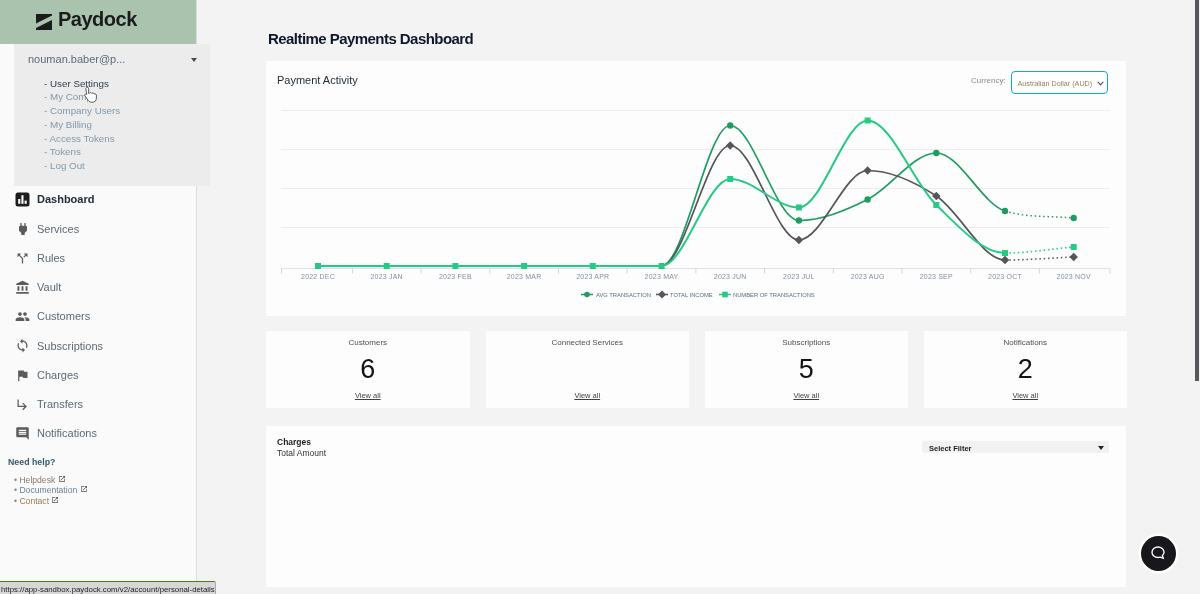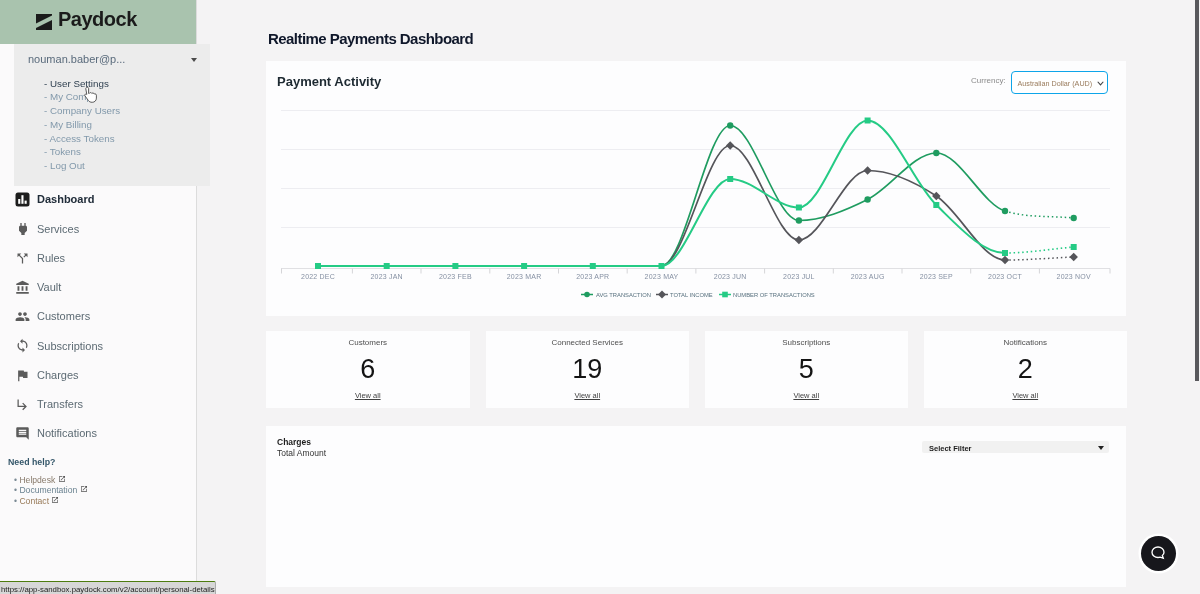--- a/index.html
+++ b/index.html
@@ -90,21 +90,21 @@
           <path d="M19 19H5V5h7V3H5c-1.11 0-2 .9-2 2v14c0 1.1.89 2 2 2h14c1.1 0 2-.9 2-2v-7h-2v7zM14 3v2h3.59l-9.83 9.83 1.41 1.41L19 6.41V10h2V3h-7z"></path>
         </svg></div>
   <div>• <span style="color:#987a58">Contact</span> <svg width="8" height="8" viewBox="0 0 24 24" fill="#555">
           <path d="M19 19H5V5h7V3H5c-1.11 0-2 .9-2 2v14c0 1.1.89 2 2 2h14c1.1 0 2-.9 2-2v-7h-2v7zM14 3v2h3.59l-9.83 9.83 1.41 1.41L19 6.41V10h2V3h-7z"></path>
         </svg></div>
 </div>
 
 <div class="abs" style="left:268px;top:30px;font-size:15px;font-weight:700;letter-spacing:-0.55px;color:#0f172a">Realtime Payments Dashboard</div>
 
 <div class="abs" style="left:266px;top:61px;width:860px;height:255px;background:#fdfdfe">
-  <div class="abs" style="left:11px;top:13px;font-size:13px;font-weight:700;color:#1e2a32">Payment Activity</div>
+  <div class="abs" style="left:11px;top:13px;font-size:11px;font-weight:400;color:#1e2a32">Payment Activity</div>
   <div class="abs" style="left:705px;top:15px;font-size:8px;color:#8b8b8b">Currency:</div>
   <div class="abs" style="left:744.5px;top:10px;width:97px;height:23px;border:1px solid #0ea5e9;border-radius:4px;background:#fff">
     <div class="abs" style="left:6px;top:6.5px;font-size:7.2px;color:#9a7c5d">Australian Dollar (AUD)</div>
     <svg class="abs" style="left:85px;top:9px" width="7" height="5" viewBox="0 0 10 7">
           <path d="M1 1 L5 5.5 L9 1" fill="none" stroke="#444" stroke-width="1.6"></path>
         </svg>
   </div>
   <svg class="abs" style="left:0;top:0" width="860" height="255" viewBox="0 0 860 255">
     <g stroke="#ededf1" stroke-width="1">
       <line x1="15" y1="49.5" x2="844" y2="49.5"></line>
@@ -196,21 +196,20 @@
   </svg>
 </div>
 
 <div class="abs" style="left:266px;top:331px;width:203.5px;height:77px;background:#fdfdfe;text-align:center">
   <div class="abs" style="left:0;top:6.5px;width:100%;font-size:8px;color:#4f4f4f">Customers</div>
   <div class="abs" style="left:0;top:25px;width:100%;font-size:27px;line-height:27px;color:#141414">6</div>
   <div class="abs" style="left:0;top:60px;width:100%;font-size:7.5px;color:#3f3f3f;text-decoration:underline">View all</div>
 </div>
 <div class="abs" style="left:485.5px;top:331px;width:203.5px;height:77px;background:#fdfdfe;text-align:center">
   <div class="abs" style="left:0;top:6.5px;width:100%;font-size:8px;color:#4f4f4f">Connected Services</div>
-  <div class="abs" style="left:0;top:25px;width:100%;font-size:27px;line-height:27px;color:#141414">19</div>
   <div class="abs" style="left:0;top:60px;width:100%;font-size:7.5px;color:#3f3f3f;text-decoration:underline">View all</div>
 </div>
 <div class="abs" style="left:704.5px;top:331px;width:203.5px;height:77px;background:#fdfdfe;text-align:center">
   <div class="abs" style="left:0;top:6.5px;width:100%;font-size:8px;color:#4f4f4f">Subscriptions</div>
   <div class="abs" style="left:0;top:25px;width:100%;font-size:27px;line-height:27px;color:#141414">5</div>
   <div class="abs" style="left:0;top:60px;width:100%;font-size:7.5px;color:#3f3f3f;text-decoration:underline">View all</div>
 </div>
 <div class="abs" style="left:923.5px;top:331px;width:203.5px;height:77px;background:#fdfdfe;text-align:center">
   <div class="abs" style="left:0;top:6.5px;width:100%;font-size:8px;color:#4f4f4f">Notifications</div>
   <div class="abs" style="left:0;top:25px;width:100%;font-size:27px;line-height:27px;color:#141414">2</div>

